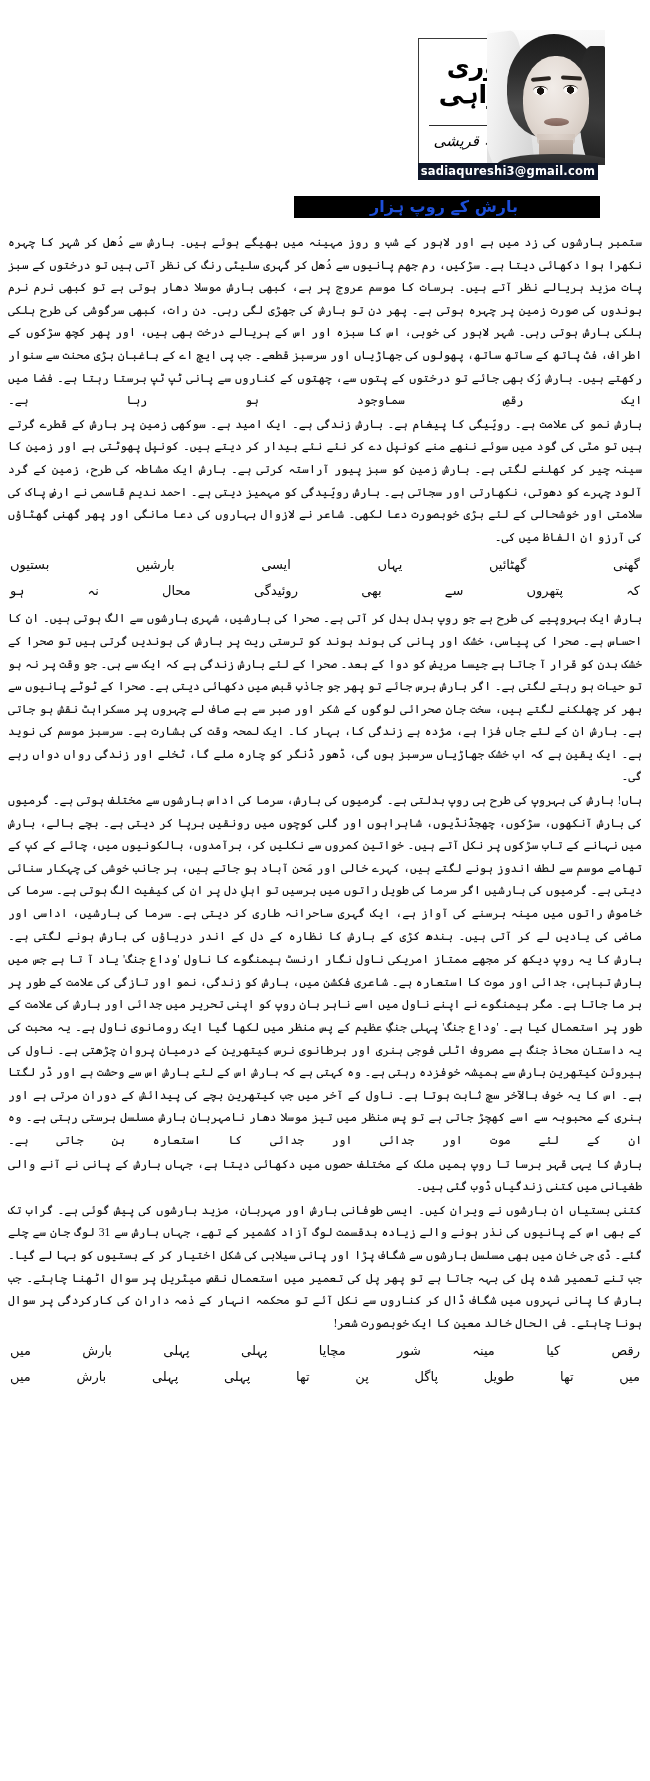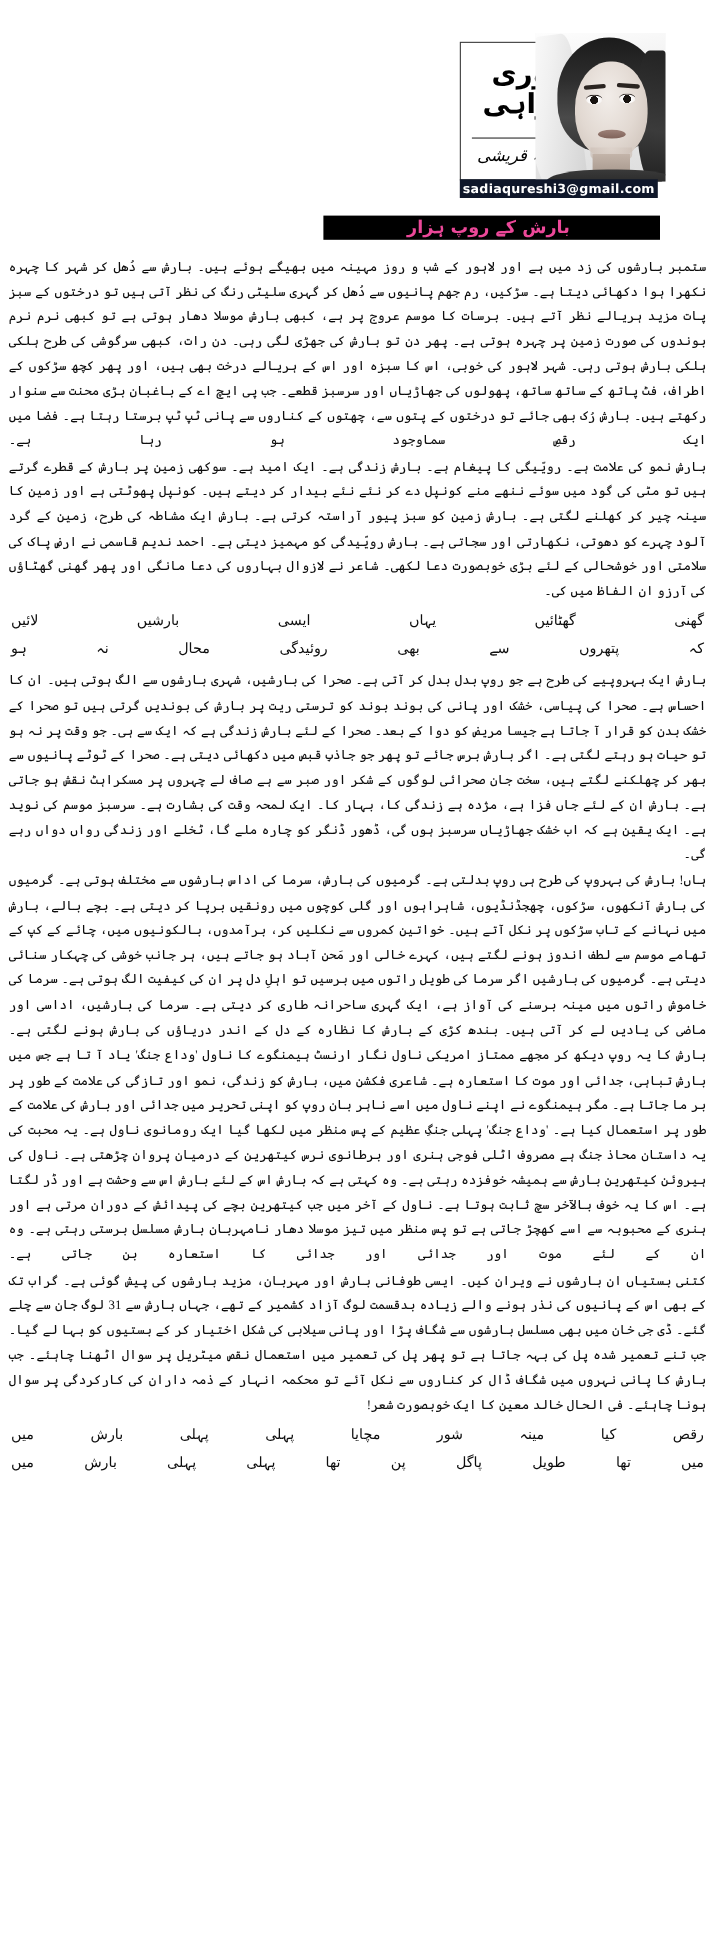--- a/index.html
+++ b/index.html
@@ -211,21 +211,21 @@
     height: 22px;
     background: #000000;
   }
   .title-text {
     position: absolute;
     top: 194px;
     left: 294px;
     width: 300px;
     height: 26px;
     line-height: 26px;
-    color: #ec4899;
+    color: #1d4ed8;
     font-family: "DejaVu Sans", sans-serif;
     font-size: 16px;
     font-weight: bold;
     text-align: center;
     direction: rtl;
   }
 
   
   .article {
     position: absolute;
@@ -305,37 +305,38 @@
   <p class="para">ستمبر بارشوں کی زد میں ہے اور لاہور کے شب و روز مہینہ میں بھیگے ہوئے ہیں۔ بارش سے دُھل کر شہر کا چہرہ نکھرا ہوا دکھائی دیتا ہے۔ سڑکیں، رم جھم پانیوں سے دُھل کر گہری سلیٹی رنگ کی نظر آتی ہیں تو درختوں کے سبز پات مزید ہریالے نظر آتے ہیں۔ برسات کا موسم عروج پر ہے، کبھی بارش موسلا دھار ہوتی ہے تو کبھی نرم نرم بوندوں کی صورت زمین پر چہرہ ہوتی ہے۔ پھر دن تو بارش کی جھڑی لگی رہی۔ دن رات، کبھی سرگوشی کی طرح ہلکی ہلکی بارش ہوتی رہی۔ شہر لاہور کی خوبی، اس کا سبزہ اور اس کے ہریالے درخت بھی ہیں، اور پھر کچھ سڑکوں کے اطراف، فٹ پاتھ کے ساتھ ساتھ، پھولوں کی جھاڑیاں اور سرسبز قطعے۔ جب پی ایچ اے کے باغبان بڑی محنت سے سنوار رکھتے ہیں۔ بارش رُک بھی جائے تو درختوں کے پتوں سے، چھتوں کے کناروں سے پانی ٹپ ٹپ برستا رہتا ہے۔ فضا میں ایک رقصِ سماوجود ہو رہا ہے۔</p>
   <p class="para last-natural">بارش نمو کی علامت ہے۔ رویّیگی کا پیغام ہے۔ بارش زندگی ہے۔ ایک امید ہے۔ سوکھی زمین پر بارش کے قطرے گرتے ہیں تو مٹی کی گود میں سوئے ننھے منے کونپل دے کر نئے نئے بیدار کر دیتے ہیں۔ کونپل پھوٹتی ہے اور زمین کا سینہ چیر کر کھلنے لگتی ہے۔ بارش زمین کو سبز پیور آراستہ کرتی ہے۔ بارش ایک مشاطہ کی طرح، زمین کے گرد آلود چہرے کو دھوتی، نکھارتی اور سجاتی ہے۔ بارش رویّیدگی کو مہمیز دیتی ہے۔ احمد ندیم قاسمی نے ارضِ پاک کی سلامتی اور خوشحالی کے لئے بڑی خوبصورت دعا لکھی۔ شاعر نے لازوال بہاروں کی دعا مانگی اور پھر گھنی گھٹاؤں کی آرزو ان الفاظ میں کی۔</p>
 
   <div class="couplet">
     <div class="verse">
         <span>گھنی</span>
         <span>گھٹائیں</span>
         <span>یہاں</span>
         <span>ایسی</span>
         <span>بارشیں</span>
-        <span>لائیں</span>
+        <span>بستیوں</span>
       </div>
     <div class="verse">
         <span>کہ</span>
         <span>پتھروں</span>
         <span>سے</span>
         <span>بھی</span>
         <span>روئیدگی</span>
         <span>محال</span>
         <span>نہ</span>
         <span>ہو</span>
       </div>
   </div>
 
   <p class="para">بارش ایک بہروپیے کی طرح ہے جو روپ بدل بدل کر آتی ہے۔ صحرا کی بارشیں، شہری بارشوں سے الگ ہوتی ہیں۔ ان کا احساس ہے۔ صحرا کی پیاسی، خشک اور پانی کی بوند بوند کو ترستی ریت پر بارش کی بوندیں گرتی ہیں تو صحرا کے خشک بدن کو قرار آ جاتا ہے جیسا مریض کو دوا کے بعد۔ صحرا کے لئے بارش زندگی ہے کہ ایک سے ہی۔ جو وقت پر نہ ہو تو حیات ہو رہتے لگتی ہے۔ اگر بارش برس جائے تو پھر جو جاذبِ قبص میں دکھائی دیتی ہے۔ صحرا کے ٹوٹے پانیوں سے بھر کر چھلکنے لگتے ہیں، سخت جان صحرائی لوگوں کے شکر اور صبر سے ہے صاف لے چہروں پر مسکراہٹ نقش ہو جاتی ہے۔ بارش ان کے لئے جاں فزا ہے، مژدہ ہے زندگی کا، بہار کا۔ ایک لمحہ وقت کی بشارت ہے۔ سرسبز موسم کی نوید ہے۔ ایک یقین ہے کہ اب خشک جھاڑیاں سرسبز ہوں گی، ڈھور ڈنگر کو چارہ ملے گا، ٹخلے اور زندگی رواں دواں رہے گی۔</p>
   <p class="para">ہاں! بارش کی بہروپ کی طرح ہی روپ بدلتی ہے۔ گرمیوں کی بارش، سرما کی اداس بارشوں سے مختلف ہوتی ہے۔ گرمیوں کی بارش آنکھوں، سڑکوں، چھجڈنڈیوں، شاہراہوں اور گلی کوچوں میں رونقیں برپا کر دیتی ہے۔ بچے بالے، بارش میں نہانے کے تاب سڑکوں پر نکل آتے ہیں۔ خواتین کمروں سے نکلیں کر، برآمدوں، بالکونیوں میں، چائے کے کپ کے تھامے موسم سے لطف اندوز ہونے لگتے ہیں، کہرے خالی اور مَحن آباد ہو جاتے ہیں، ہر جانب خوشی کی چہکار سنائی دیتی ہے۔ گرمیوں کی بارشیں اگر سرما کی طویل راتوں میں برسیں تو اہلِ دل پر ان کی کیفیت الگ ہوتی ہے۔ سرما کی خاموش راتوں میں مینہ برسنے کی آواز ہے، ایک گہری ساحرانہ طاری کر دیتی ہے۔ سرما کی بارشیں، اداسی اور ماضی کی یادیں لے کر آتی ہیں۔ بندھ کڑی کے بارش کا نظارہ کے دل کے اندر دریاؤں کی بارش ہونے لگتی ہے۔</p>
   <p class="para">بارش کا یہ روپ دیکھ کر مجھے ممتاز امریکی ناول نگار ارنسٹ ہیمنگوے کا ناول 'وداع جنگ' یاد آ تا ہے جس میں بارش تباہی، جدائی اور موت کا استعارہ ہے۔ شاعری فکشن میں، بارش کو زندگی، نمو اور تازگی کی علامت کے طور پر بر ما جاتا ہے۔ مگر ہیمنگوے نے اپنے ناول میں اسے ناہر بان روپ کو اپنی تحریر میں جدائی اور بارش کی علامت کے طور پر استعمال کیا ہے۔ 'وداع جنگ' پہلی جنگِ عظیم کے پس منظر میں لکھا گیا ایک رومانوی ناول ہے۔ یہ محبت کی یہ داستان محاذ جنگ ہے مصروف اٹلی فوجی ہنری اور برطانوی نرس کیتھرین کے درمیان پروان چڑھتی ہے۔ ناول کی ہیروئن کیتھرین بارش سے ہمیشہ خوفزدہ رہتی ہے۔ وہ کہتی ہے کہ بارش اس کے لئے بارش اس سے وحشت ہے اور ڈر لگتا ہے۔ اس کا یہ خوف بالآخر سچ ثابت ہوتا ہے۔ ناول کے آخر میں جب کیتھرین بچے کی پیدائش کے دوران مرتی ہے اور ہنری کے محبوبہ سے اسے کھچڑ جاتی ہے تو پس منظر میں تیز موسلا دھار نامہربان بارش مسلسل برستی رہتی ہے۔ وہ ان کے لئے موت اور جدائی اور جدائی کا استعارہ بن جاتی ہے۔</p>
+  <p class="para last-natural">بارش کا یہی قہر برسا تا روپ ہمیں ملک کے مختلف حصوں میں دکھائی دیتا ہے، جہاں بارش کے پانی نے آنے والی طغیانی میں کتنی زندگیاں ڈوب گئی ہیں۔</p>
   <p class="para last-natural">کتنی بستیاں ان بارشوں نے ویران کیں۔ ایسی طوفانی بارش اور مہربان، مزید بارشوں کی پیش گوئی ہے۔ گراب تک کے بھی اس کے پانیوں کی نذر ہونے والے زیادہ بدقسمت لوگ آزاد کشمیر کے تھے، جہاں بارش سے 31 لوگ جان سے چلے گئے۔ ڈی جی خان میں بھی مسلسل بارشوں سے شگاف پڑا اور پانی سیلابی کی شکل اختیار کر کے بستیوں کو بہا لے گیا۔ جب تنے تعمیر شدہ پل کی بہہ جاتا ہے تو پھر پل کی تعمیر میں استعمال نقص میٹریل پر سوال اٹھنا چاہئے۔ جب بارش کا پانی نہروں میں شگاف ڈال کر کناروں سے نکل آئے تو محکمہ انہار کے ذمہ داران کی کارکردگی پر سوال ہونا چاہئے۔ فی الحال خالد معین کا ایک خوبصورت شعر!</p>
 
   <div class="couplet">
     <div class="verse">
         <span>رقص</span>
         <span>کیا</span>
         <span>مینہ</span>
         <span>شور</span>
         <span>مچایا</span>
         <span>پہلی</span>

